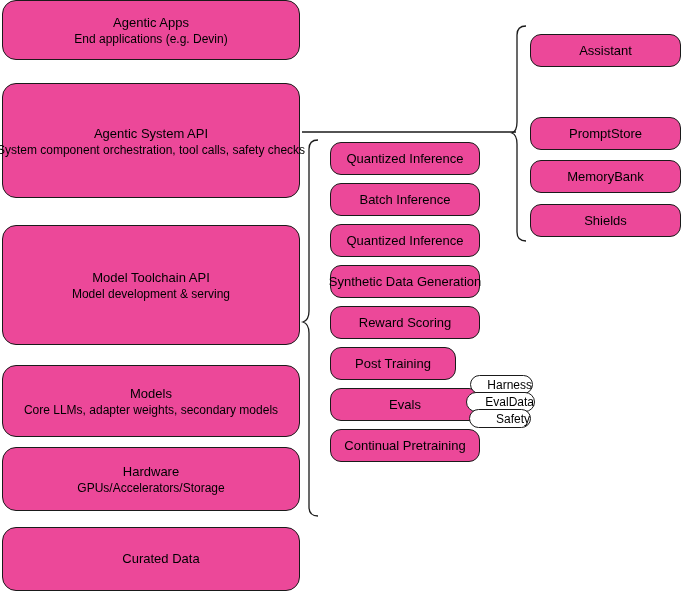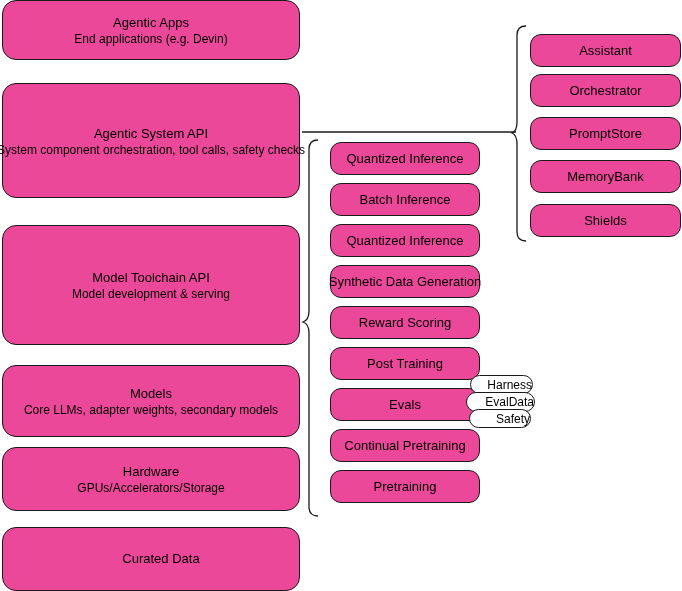--- a/index.html
+++ b/index.html
@@ -128,51 +128,45 @@
     </div>
     <div class="box mid-box" style="left:330px;top:224px;width:150px;height:33px;">
       <div class="title">Quantized Inference</div>
     </div>
     <div class="box mid-box" style="left:330px;top:265px;width:150px;height:33px;">
       <div class="title">Synthetic Data Generation</div>
     </div>
     <div class="box mid-box" style="left:330px;top:306px;width:150px;height:33px;">
       <div class="title">Reward Scoring</div>
     </div>
-    <div class="box mid-box" style="left:330px;top:347px;width:150px;height:33px;">
+    <div class="box mid-box" style="left:330px;top:347px;width:126px;height:33px;">
       <div class="title">Post Training</div>
     </div>
     <div class="box mid-box" style="left:330px;top:429px;width:150px;height:33px;">
       <div class="title">Continual Pretraining</div>
     </div>
     <div class="box mid-box" style="left:330px;top:388px;width:150px;height:33px;">
       <div class="title">Evals</div>
-    </div>
-    <div class="box mid-box" style="left:330px;top:470px;width:150px;height:33px;">
-      <div class="title">Pretraining</div>
     </div>
   </div>
 
   <div class="pill" style="left:470px;top:375px;width:63px;height:19px;">
     <span>Harness</span>
   </div>
   <div class="pill" style="left:466px;top:392px;width:69px;height:20px;">
     <span>EvalData</span>
   </div>
   <div class="pill" style="left:469px;top:409px;width:62px;height:19px;">
     <span>Safety</span>
   </div>
 
   <div class="right-stack">
     <div class="box right-box" style="left:530px;top:34px;width:151px;height:33px;">
       <div class="title">Assistant</div>
     </div>
-    <div class="box right-box" style="left:530px;top:74px;width:151px;height:33px;">
-      <div class="title">Orchestrator</div>
-    </div>
     <div class="box right-box" style="left:530px;top:117px;width:151px;height:33px;">
       <div class="title">PromptStore</div>
     </div>
     <div class="box right-box" style="left:530px;top:160px;width:151px;height:33px;">
       <div class="title">MemoryBank</div>
     </div>
     <div class="box right-box" style="left:530px;top:204px;width:151px;height:33px;">
       <div class="title">Shields</div>
     </div>
   </div>

